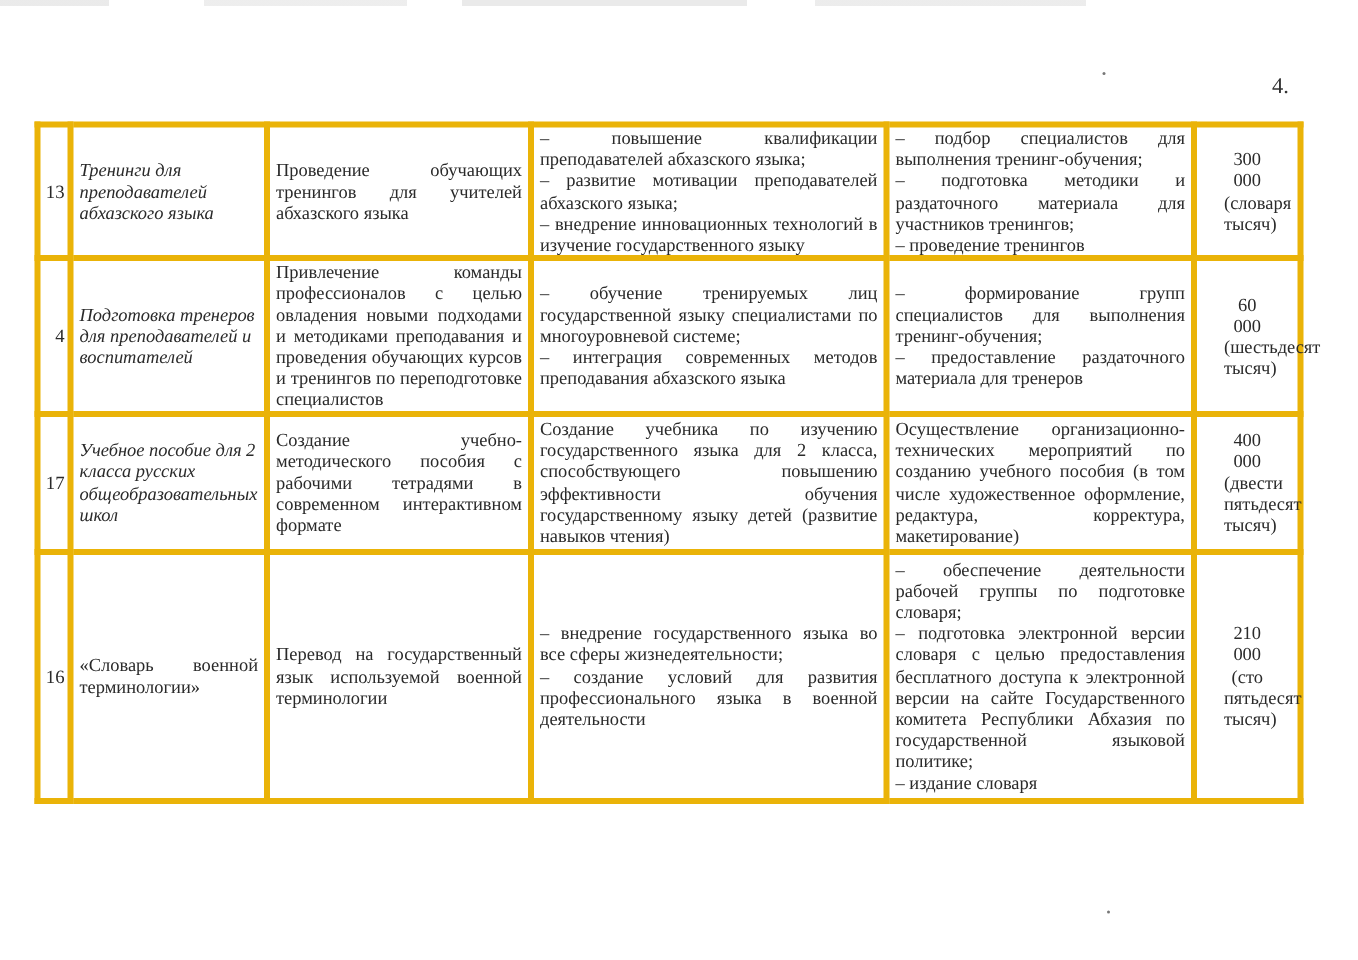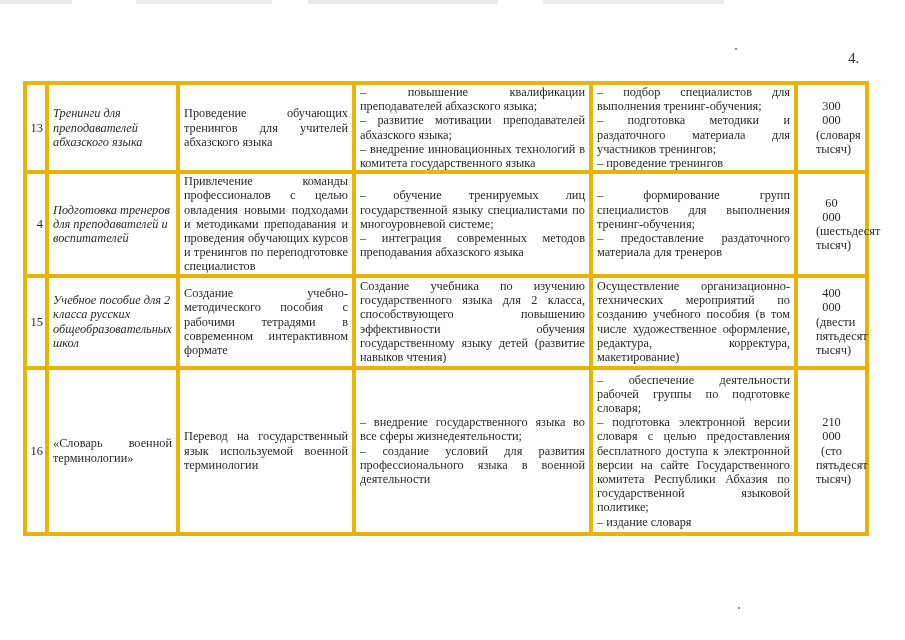--- a/index.html
+++ b/index.html
@@ -59,21 +59,21 @@
       <col class="c-budget">
   </colgroup>
   <tbody>
     <tr class="r13">
       <td class="num">13</td>
       <td class="left">Тренинги для преподавателей абхазского языка</td>
       <td class="justify">Проведение обучающих тренингов для учителей абхазского языка</td>
       <td class="justify">
         <span class="line">– повышение квалификации преподавателей абхазского языка;</span>
         <span class="line">– развитие мотивации преподавателей абхазского языка;</span>
-        <span class="line">– внедрение инновационных технологий в комитета государственного языка</span>
+        <span class="line">– внедрение инновационных технологий в изучение государственного языку</span>
       </td>
       <td class="justify">
         <span class="line">– подбор специалистов для выполнения тренинг-обучения;</span>
         <span class="line">– подготовка методики и раздаточного материала для участников тренингов;</span>
         <span class="line">– проведение тренингов</span>
       </td>
       <td class="budget">
         <span class="line">300 000</span>
         <span class="line">(словаря тысяч)</span>
       </td>
@@ -91,21 +91,21 @@
         <span class="line">– формирование групп специалистов для выполнения тренинг-обучения;</span>
         <span class="line">– предоставление раздаточного материала для тренеров</span>
       </td>
       <td class="budget">
         <span class="line">60 000</span>
         <span class="line">(шестьдесят тысяч)</span>
       </td>
     </tr>
 
     <tr class="r15">
-      <td class="num">15</td>
+      <td class="num">17</td>
       <td class="left">Учебное пособие для 2 класса русских общеобразовательных школ</td>
       <td class="justify">Создание учебно-методического пособия с рабочими тетрадями в современном интерактивном формате</td>
       <td class="justify">
         <span class="line">Создание учебника по изучению государственного языка для 2 класса, способствующего повышению эффективности обучения государственному языку детей (развитие навыков чтения)</span>
       </td>
       <td class="justify">
         <span class="line">Осуществление организационно-технических мероприятий по созданию учебного пособия (в том числе художественное оформление, редактура, корректура, макетирование)</span>
       </td>
       <td class="budget">
         <span class="line">400 000</span>

